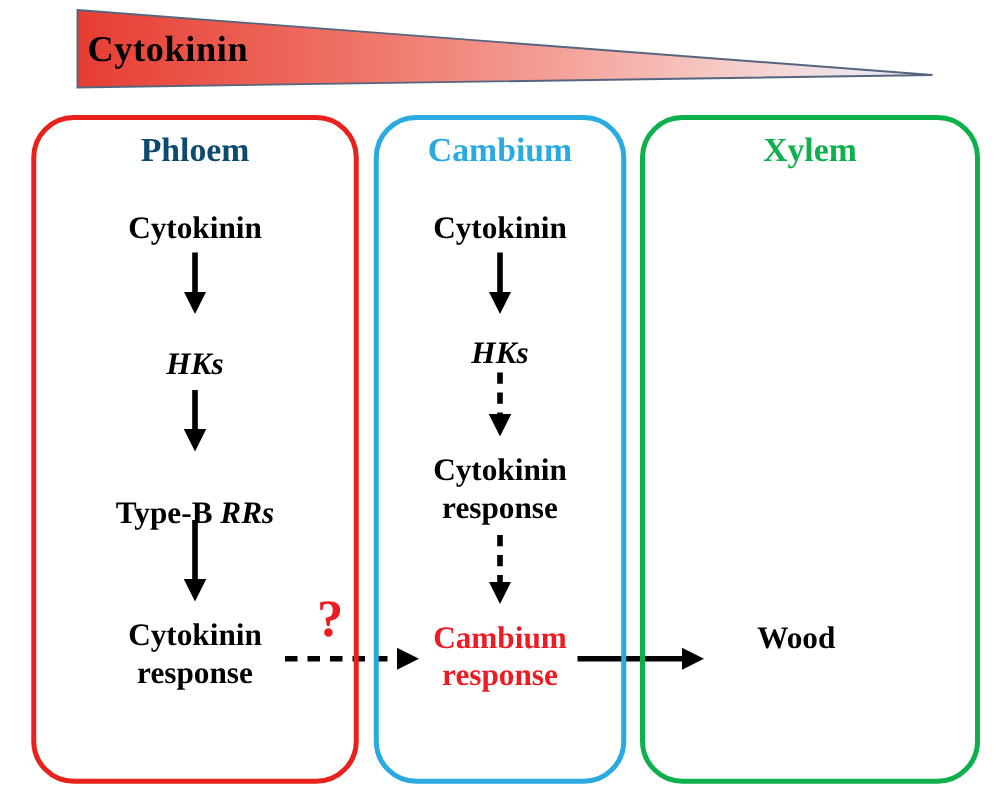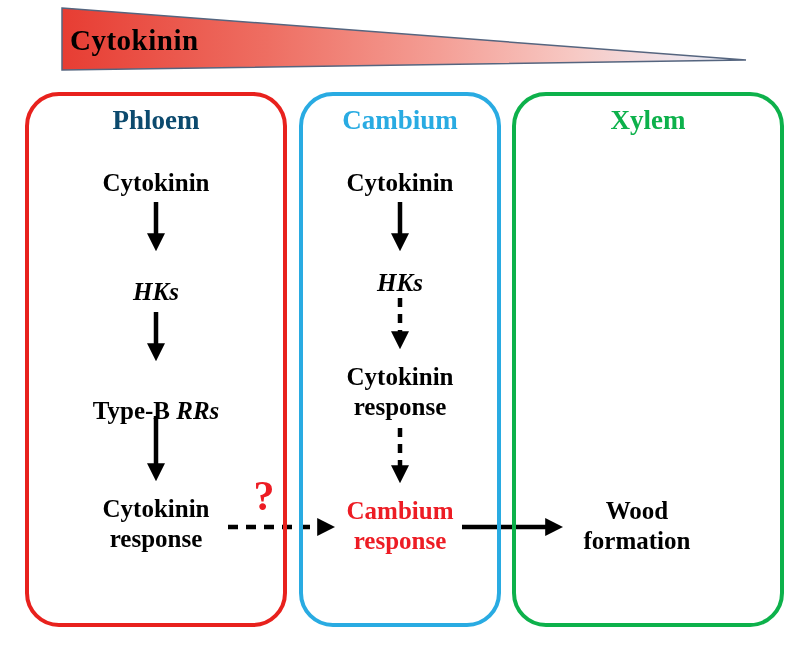--- a/index.html
+++ b/index.html
@@ -158,18 +158,17 @@
     <span class="line">Cytokinin</span>
     <span class="line">response</span>
   </div>
   <div class="node c4 red">
     <span class="line">Cambium</span>
     <span class="line">response</span>
   </div>
 
   <div class="node x1">
     <span class="line">Wood</span>
-    <span class="line">formation</span>
   </div>
 
   <div class="qmark">?</div>
 
 </div>
 
 </body></html>

